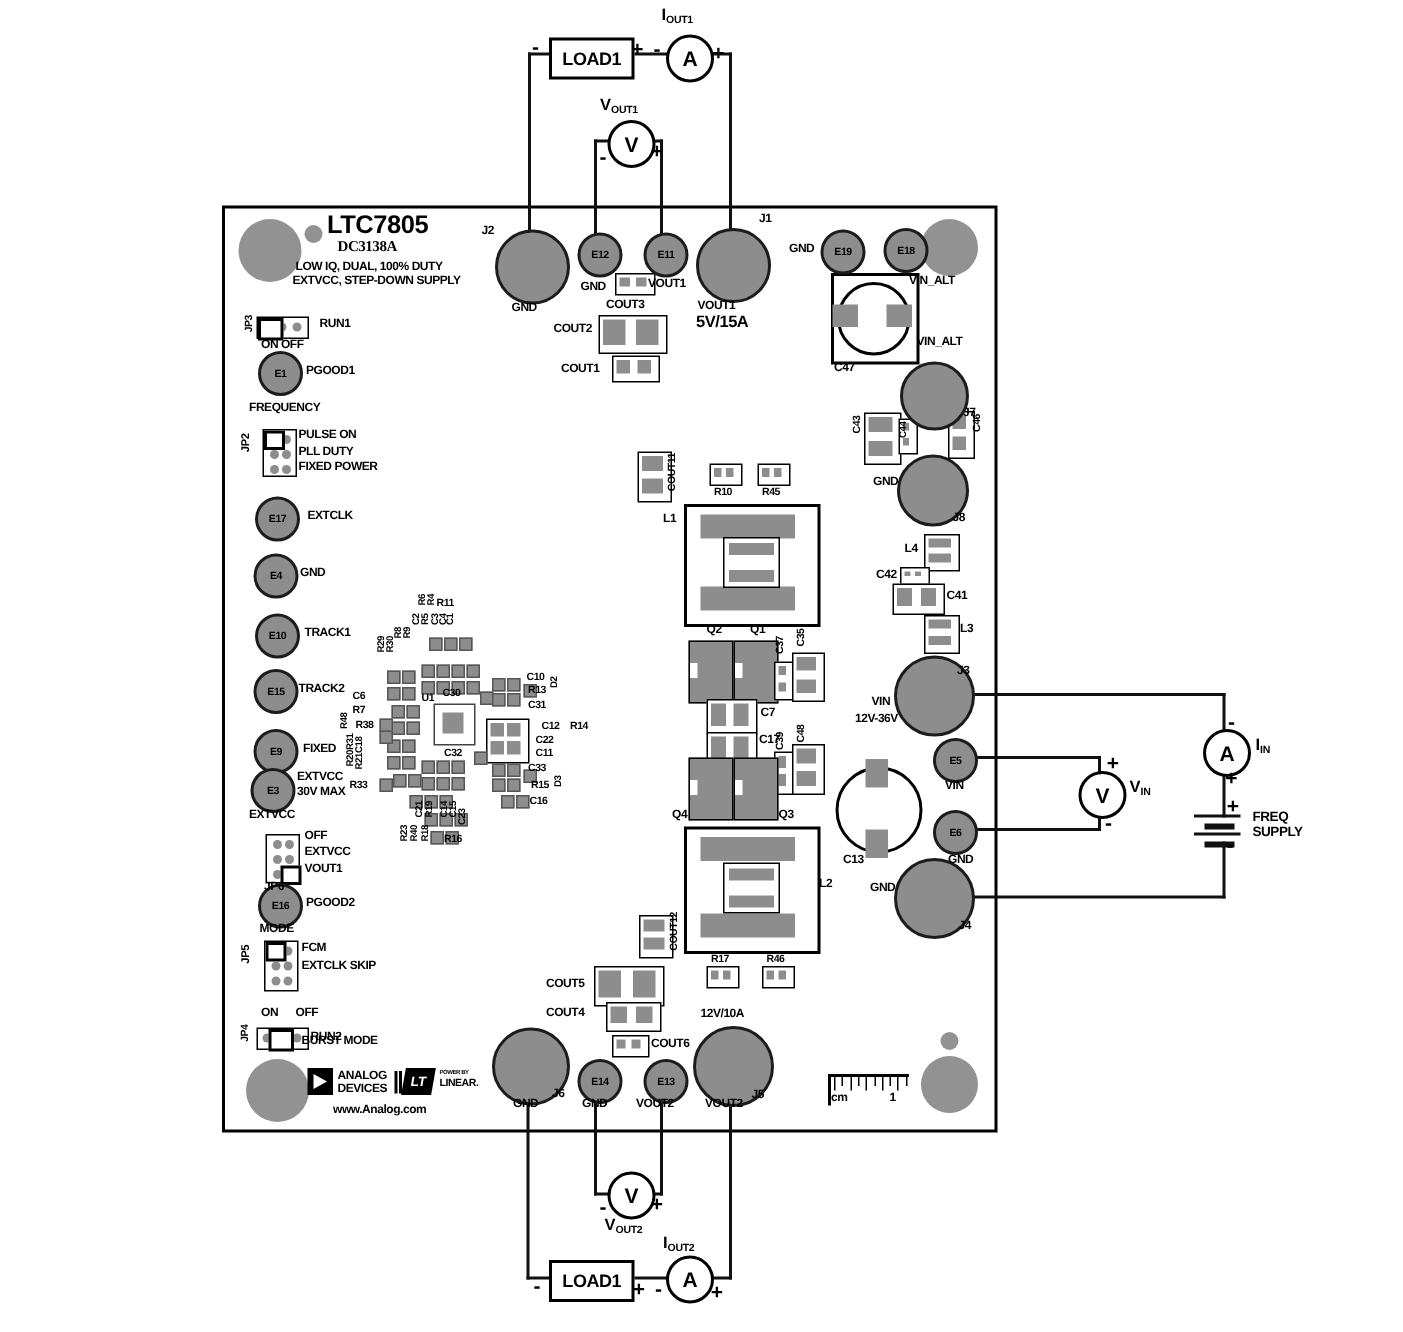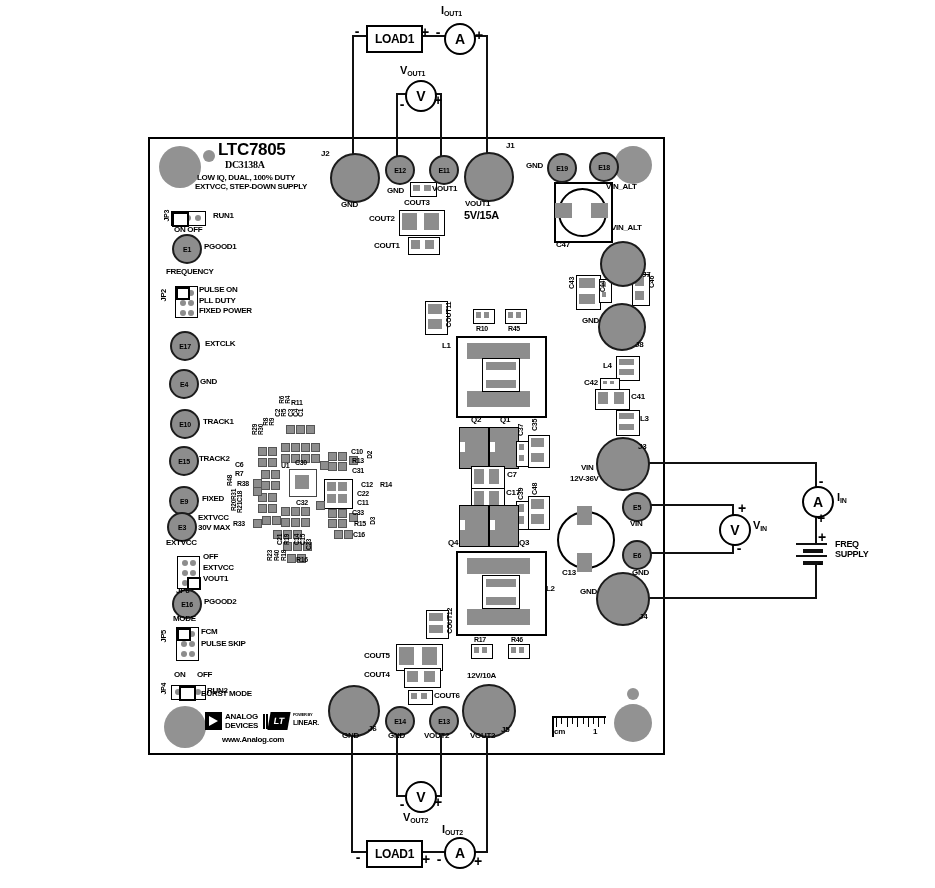--- a/index.html
+++ b/index.html
@@ -359,21 +359,21 @@
       <div class="slabel" style="left: 198px; top: 514px; font-size: 8px;">EXTVCC</div>
       <div class="slabel" style="left: 198px; top: 524px; font-size: 8px;">30V MAX</div>
       <div class="slabel" style="left: 166px; top: 539px; font-size: 8px;">EXTVCC</div>
       <div class="slabel" style="left: 203px; top: 553px; font-size: 8px;">OFF</div>
       <div class="slabel" style="left: 203px; top: 564px; font-size: 8px;">EXTVCC</div>
       <div class="slabel" style="left: 203px; top: 575px; font-size: 8px;">VOUT1</div>
       <div class="slabel" style="left: 176px; top: 587px; font-size: 8px;">JP6</div>
       <div class="slabel" style="left: 204px; top: 598px; font-size: 8px;">PGOOD2</div>
       <div class="slabel" style="left: 173px; top: 615px; font-size: 8px;">MODE</div>
       <div class="slabel" style="left: 201px; top: 628px; font-size: 8px;">FCM</div>
-      <div class="slabel" style="left: 201px; top: 640px; font-size: 8px;">PULSE SKIP</div>
+      <div class="slabel" style="left: 201px; top: 640px; font-size: 8px;">EXTCLK SKIP</div>
       <div class="slabel" style="left: 201px; top: 673px; font-size: 8px; margin-top: 17px;">BURST MODE</div>
       <div class="slabel" style="left: 174px; top: 671px; font-size: 8px;">ON</div>
       <div class="slabel" style="left: 197px; top: 671px; font-size: 8px;">OFF</div>
       <div class="slabel" style="left: 207px; top: 687px; font-size: 8px;">RUN2</div>
       <div class="slabel" style="left: 321px; top: 150px; font-size: 8px;">J2</div>
       <div class="slabel" style="left: 341px; top: 201px; font-size: 8px;">GND</div>
       <div class="slabel" style="left: 387px; top: 187px; font-size: 8px;">GND</div>
       <div class="slabel" style="left: 432px; top: 185px; font-size: 8px;">VOUT1</div>
       <div class="slabel" style="left: 404px; top: 199px; font-size: 8px;">COUT3</div>
       <div class="slabel" style="left: 369px; top: 215px; font-size: 8px;">COUT2</div>

